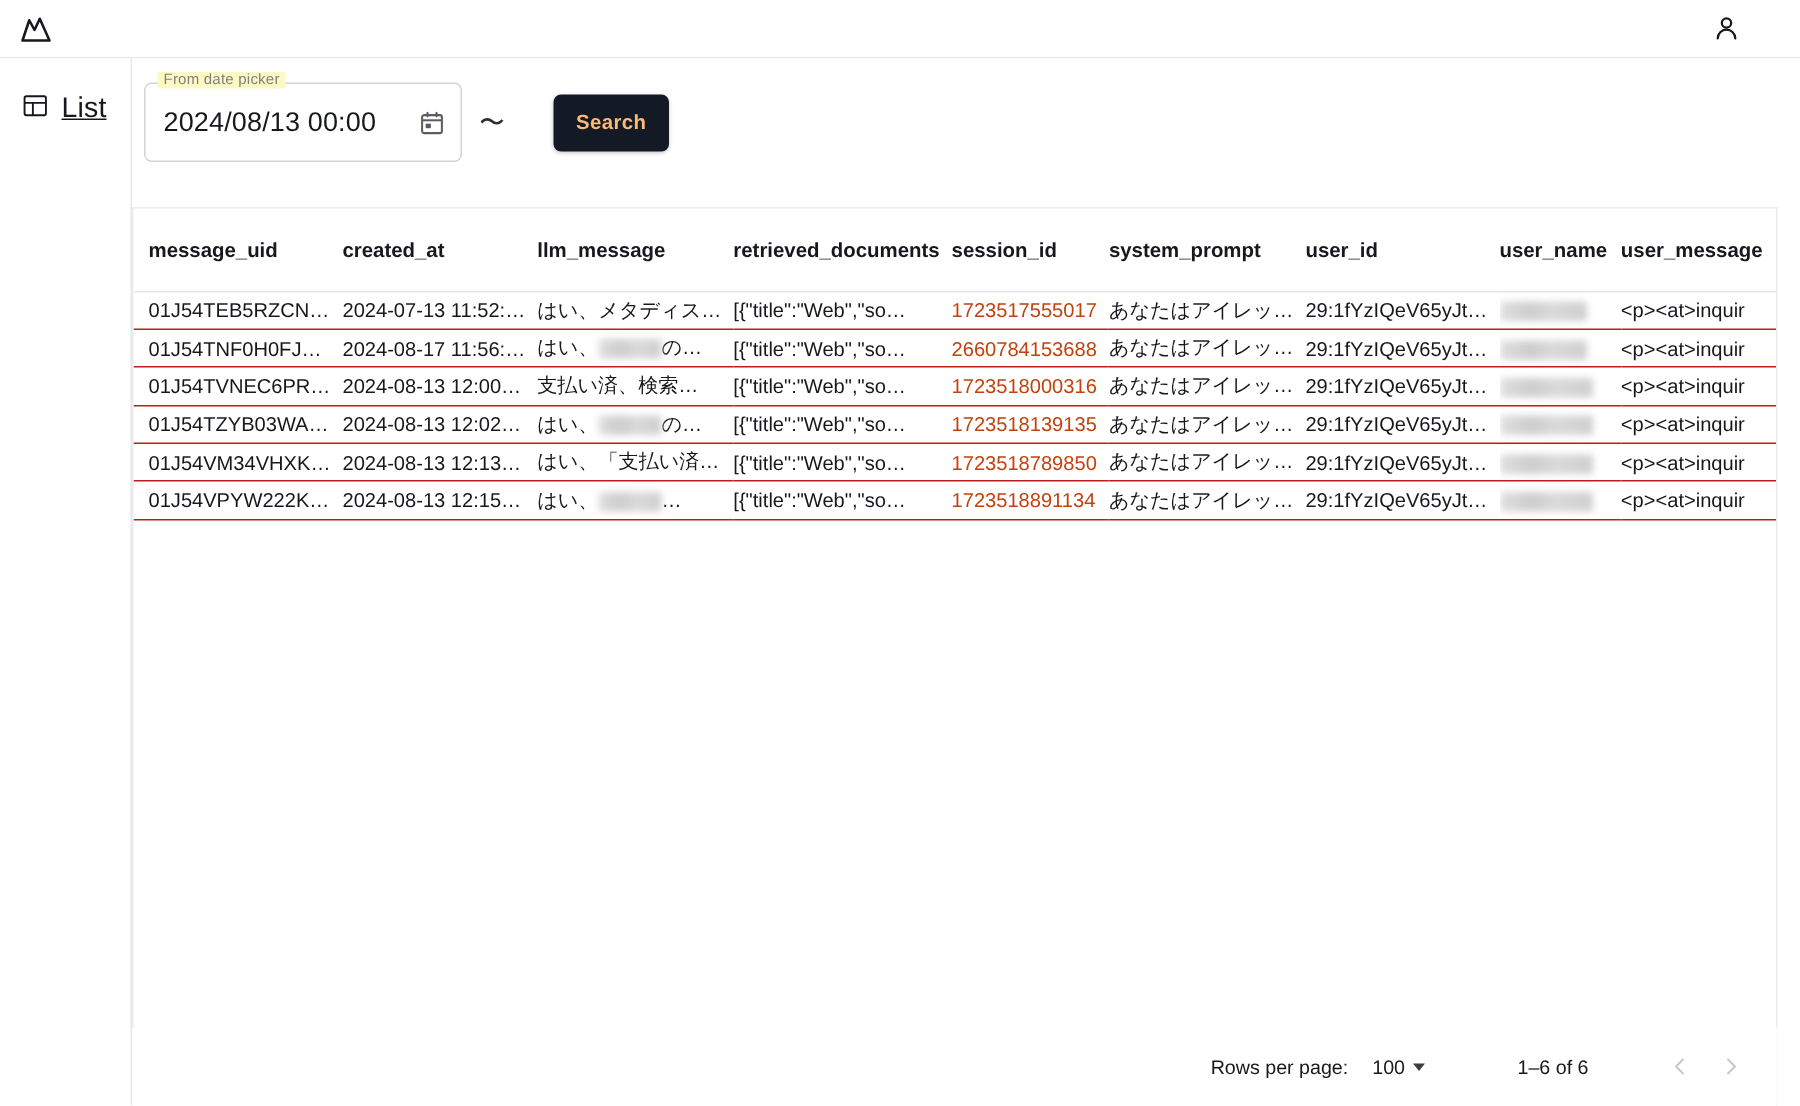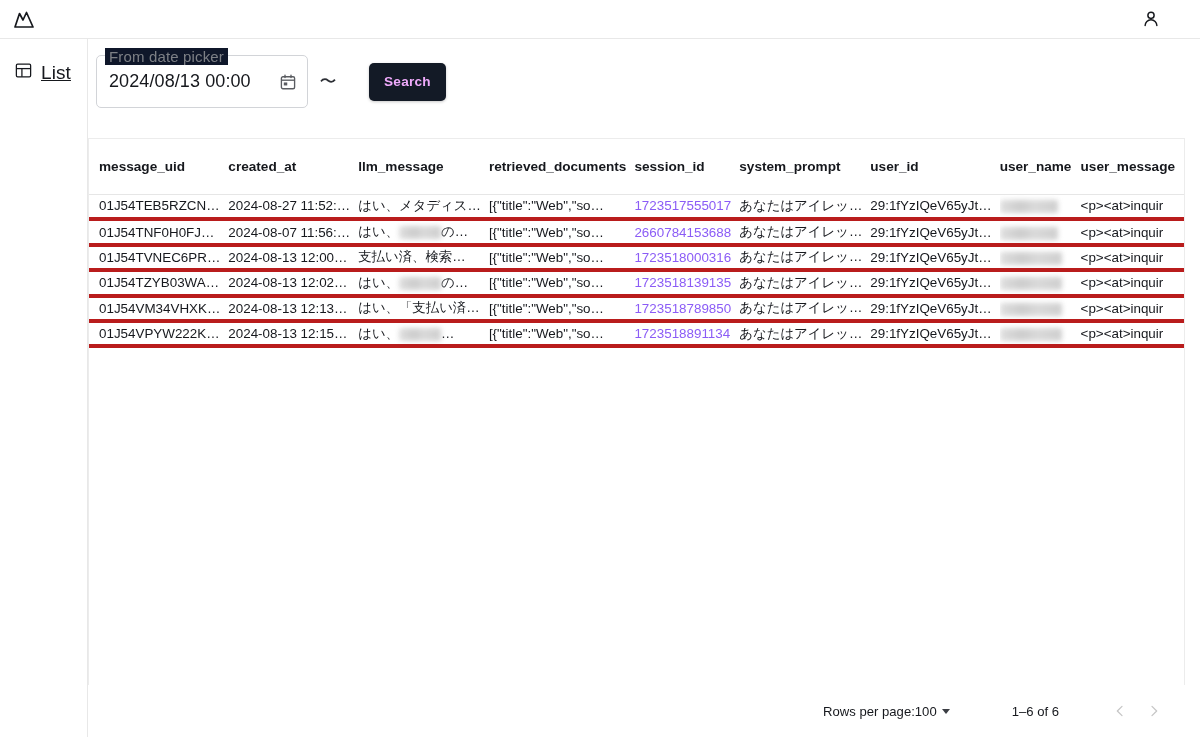--- a/index.html
+++ b/index.html
@@ -59,37 +59,37 @@
   .dp-field {
     width: 212px; height: 53px;
     border: 1px solid #d2d4d8; border-radius: 5px;
     background: #fff;
     display: flex; align-items: center;
     padding: 0 10px 0 12px;
     cursor: text;
   }
   .dp-legend {
     position: absolute; top: -7px; left: 9px;
-    background: #0f172a; padding: 0 4px;
-    font-size: 15px; color: #7d8086;
+    background: #fef9c3; padding: 0 4px;
+    font-size: 10px; color: #7d8086;
     letter-spacing: .15px;
     pointer-events: none;
   }
   .dp-value {
     flex: 1; font-size: 18px; color: #16181d; letter-spacing: .1px;
   }
   .dp-icon { display: flex; align-items: center; cursor: pointer; opacity: .78; }
   .tilde {
     width: 40px; text-align: center;
     font-size: 17px; color: #2c2f35;
   }
   #search-button {
     margin-left: 21px;
     height: 38px; min-width: 70px;
-    background: #131a26; color: #f0abfc;
+    background: #131a26; color: #fdba74;
     border: none; border-radius: 5px;
     font-family: "Liberation Sans", sans-serif;
     font-size: 13.6px; font-weight: bold;
     letter-spacing: .25px;
     cursor: pointer;
     padding: 0 15px;
     box-shadow: 0 1px 3px rgba(0,0,0,.22);
   }
 
   
@@ -113,28 +113,28 @@
     color: #16181d; text-align: left;
     padding: 0 8px 0 0;
     border-bottom: 1px solid #e6e6e6;
     white-space: nowrap;
     vertical-align: middle;
   }
   tbody td {
     height: 25.4px;
     font-size: 13.4px; color: #16181d;
     padding: 0 8px 0 0;
-    border-bottom: 4px solid #b91c1c;
+    border-bottom: 1px solid #b91c1c;
     white-space: nowrap;
     overflow: hidden;
     text-overflow: ellipsis;
     vertical-align: middle;
   }
   .cell-pad { padding-left: 10px; }
-  .sess-link { color: #8b5cf6; text-decoration: none; cursor: pointer; }
+  .sess-link { color: #c2410c; text-decoration: none; cursor: pointer; }
   .redact {
     display: inline-block; vertical-align: middle;
     height: 13px; border-radius: 2px;
     background: linear-gradient(90deg,#dcdcdc,#c8c8c8 35%,#d6d6d6 60%,#cacaca);
     filter: blur(2.4px);
     opacity: .9;
   }
 
   
   #hscroll-track {
@@ -152,21 +152,21 @@
 
   
   #pagination {
     position: absolute; bottom: 0; left: 0;
     width: 1097px; height: 52px;
     display: flex; align-items: center; justify-content: flex-end;
     padding-right: 14px;
     font-size: 13.1px; color: #16181d;
     background: #fff;
   }
-  #rows-label { margin-right: 0; }
+  #rows-label { margin-right: 16px; }
   #rows-select {
     display: flex; align-items: center; gap: 5px;
     cursor: pointer; margin-right: 41px;
   }
   #range-text { margin-right: 44px; margin-left: 21px; }
   .page-btn {
     width: 34px; height: 34px;
     display: flex; align-items: center; justify-content: center;
     color: #c6c6c6; cursor: default;
     border-radius: 50%;
@@ -257,32 +257,32 @@
               <th>session_id</th>
               <th>system_prompt</th>
               <th>user_id</th>
               <th>user_name</th>
               <th>user_message</th>
             </tr>
         </thead>
         <tbody id="brow">
             <tr>
               <td class="cell-pad">01J54TEB5RZCN…</td>
-              <td>2024-08-27 11:52:…</td>
+              <td>2024-07-13 11:52:…</td>
               <td>はい、メタディス…</td>
               <td>[{"title":"Web","so…</td>
               <td><span class="sess-link">1723517555017</span></td>
               <td>あなたはアイレッ…</td>
               <td>29:1fYzIQeV65yJt…</td>
               <td><span class="redact" style="width: 58px;"></span></td>
               <td>&lt;p&gt;&lt;at&gt;inquir</td>
             </tr>
             <tr>
               <td class="cell-pad">01J54TNF0H0FJ…</td>
-              <td>2024-08-07 11:56:…</td>
+              <td>2024-08-17 11:56:…</td>
               <td>はい、<span class="redact" style="width: 42px;"></span>の…</td>
               <td>[{"title":"Web","so…</td>
               <td><span class="sess-link">2660784153688</span></td>
               <td>あなたはアイレッ…</td>
               <td>29:1fYzIQeV65yJt…</td>
               <td><span class="redact" style="width: 58px;"></span></td>
               <td>&lt;p&gt;&lt;at&gt;inquir</td>
             </tr>
             <tr>
               <td class="cell-pad">01J54TVNEC6PR…</td>

